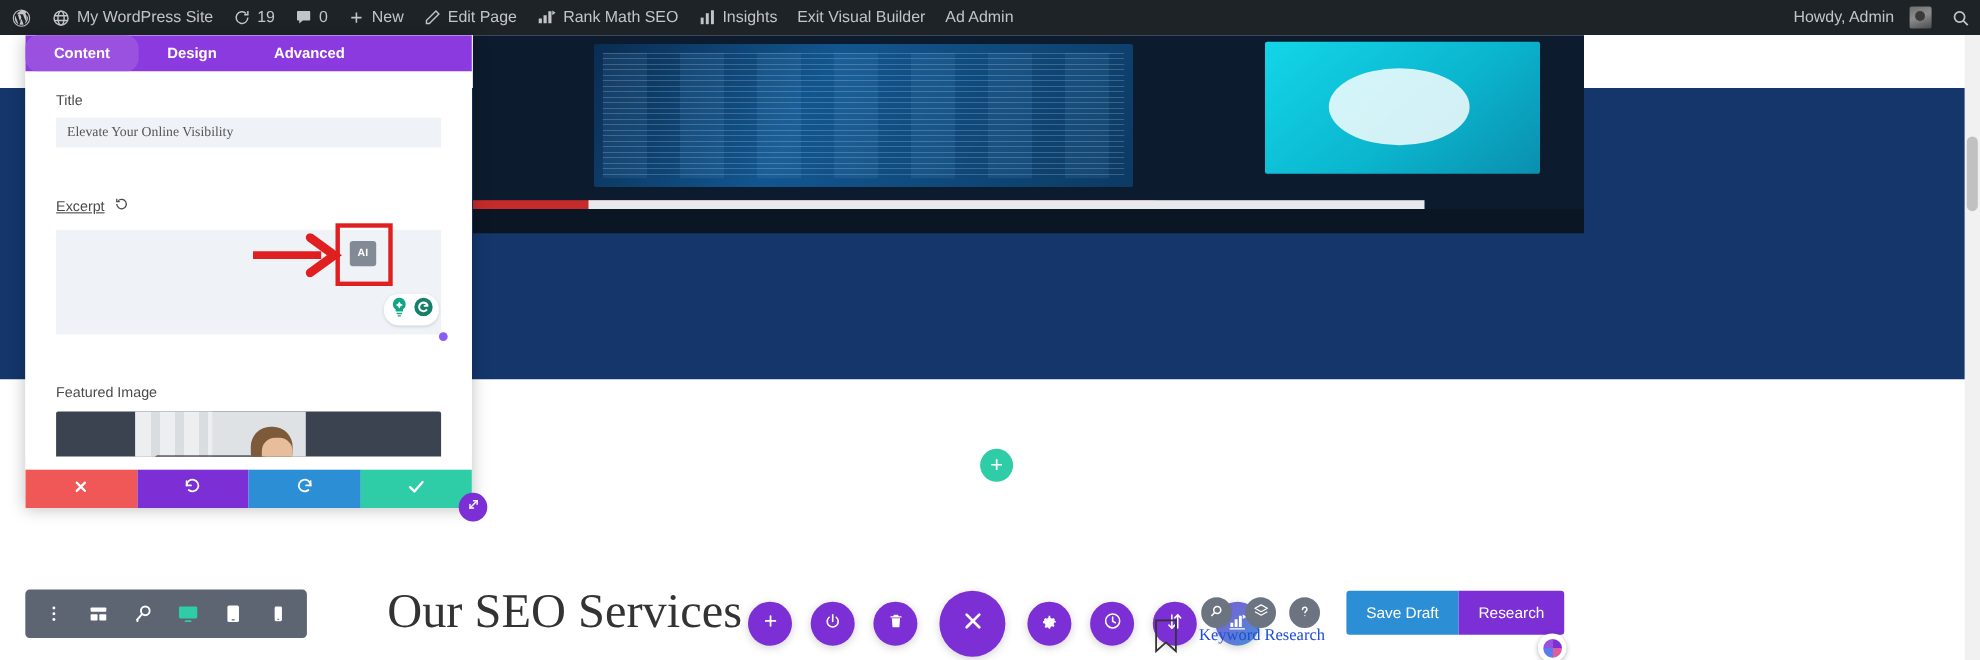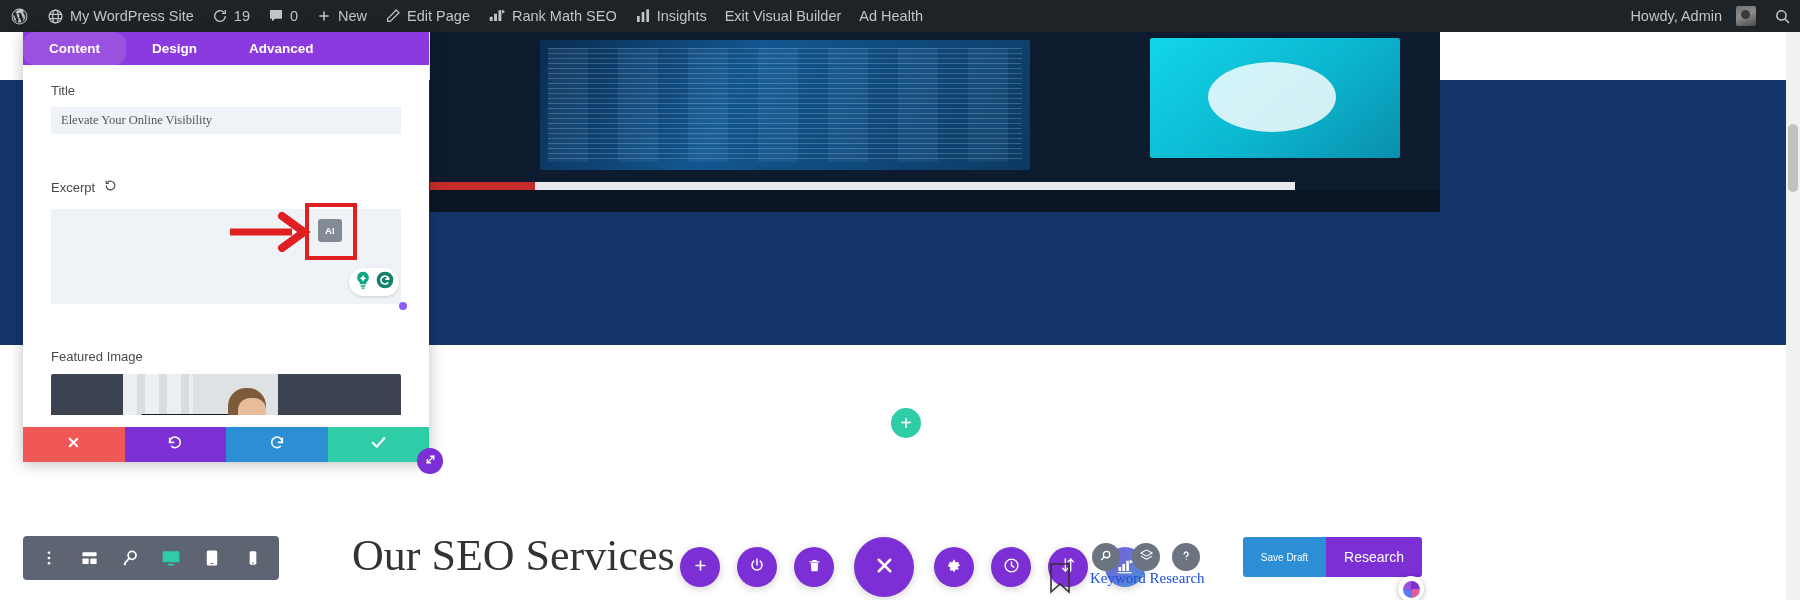--- a/index.html
+++ b/index.html
@@ -190,21 +190,21 @@
 
   
   .br-icons { position: absolute; right: 232px; top: 543px; display: flex; align-items: center; gap: 12px; }
   .br-ico {
     width: 28px; height: 28px; border-radius: 50%; background: #6b7480; color: #fff;
     display: flex; align-items: center; justify-content: center; font-size: 13px;
   }
   .br-buttons { position: absolute; right: 10px; top: 537px; display: flex; align-items: center; }
   .btn-draft {
     height: 40px; padding: 0 18px; background: #2c8fd6; color: #fff;
-    display: flex; align-items: center; font-size: 10px; border-radius: 3px 0 0 3px; white-space: nowrap;
+    display: flex; align-items: center; font-size: 14px; border-radius: 3px 0 0 3px; white-space: nowrap;
   }
   .btn-publish {
     height: 40px; padding: 0 18px; background: #7b2fd4; color: #fff;
     display: flex; align-items: center; font-size: 14px; border-radius: 0 3px 3px 0; white-space: nowrap;
   }
   .divi-badge {
     position: absolute; right: 8px; top: 576px; width: 26px; height: 26px; border-radius: 50%;
     background: #fff; box-shadow: 0 1px 5px rgba(0,0,0,.3);
     display: flex; align-items: center; justify-content: center;
   }
@@ -307,21 +307,21 @@
           </svg>
         </span>
         <span>Insights</span>
       </div>
 
       <div class="ab-item">
         <span>Exit Visual Builder</span>
       </div>
 
       <div class="ab-item">
-        <span>Ad Health</span>
+        <span>Ad Admin</span>
       </div>
     </div>
 
     <div class="ab-right">
       <div class="ab-item">
         <span>Howdy, Admin</span>
         <span class="avatar"></span>
       </div>
       <div class="ab-item">
         <span class="ab-ico">
@@ -393,21 +393,21 @@
       <div class="ptab active">Content</div>
       <div class="ptab">Design</div>
       <div class="ptab">Advanced</div>
     </div>
 
     <div class="panel-body">
 
       <div class="field-label">Title</div>
       <input class="text-input" type="text" value="Elevate Your Online Visibility" style="">
 
-      <div class="field-label featured-label" style="">
+      <div class="field-label featured-label" style="text-decoration:underline;">
         <span>Excerpt</span>
         <span>
           <svg width="13" height="13" viewBox="0 0 24 24" fill="none" stroke="#4a4a4a" stroke-width="2.2">
             <path d="M4 12a8 8 0 102.4-5.7"></path>
               <polyline points="4,3 4,8 9,8"></polyline>
           </svg>
         </span>
       </div>
 
       <div class="excerpt-wrap">

